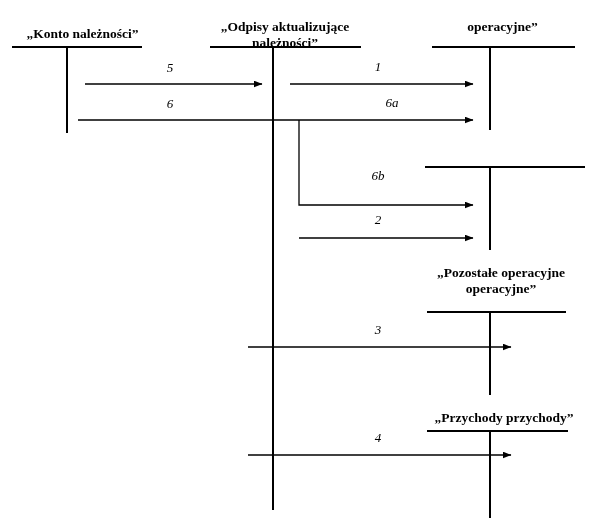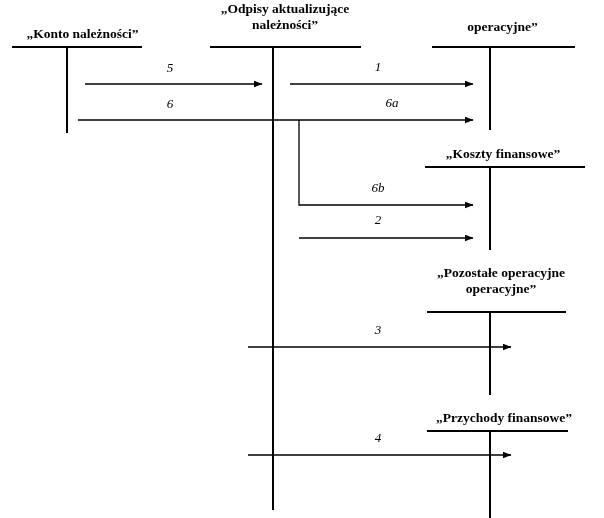--- a/index.html
+++ b/index.html
@@ -46,48 +46,45 @@
 </style>
 </head>
 <body>
 
 <div id="diagram">
 
   <div class="acct-title" style="left:0px; top:26px; width:165px;">
     <span>„Konto należności”</span>
   </div>
 
-  <div class="acct-title" style="left:205px; top:1px; width:160px;">
+  <div class="acct-title" style="left:205px; top:19px; width:160px;">
     <span>„Odpisy aktualizujące</span><br>
     <span>należności”</span>
   </div>
 
   <div class="acct-title" style="left:425px; top:3px; width:155px;">
     <br>
     <span>operacyjne”</span>
   </div>
 
-  <div class="acct-title" style="left:422px; top:146px; width:162px;">
-    <span>„Koszty finansowe”</span>
-  </div>
 
   <div class="acct-title" style="left:418px; top:265px; width:166px;">
     <span>„Pozostałe operacyjne</span><br>
     <span>operacyjne”</span>
   </div>
 
   <div class="acct-title" style="left:418px; top:410px; width:172px;">
-    <span>„Przychody finansowe”</span>
+    <span>„Przychody przychody”</span>
   </div>
 
   <div class="flow-label" style="left:150px; top:60px; width:40px;">5</div>
   <div class="flow-label" style="left:150px; top:96px; width:40px;">6</div>
   <div class="flow-label" style="left:358px; top:59px; width:40px;">1</div>
   <div class="flow-label" style="left:372px; top:95px; width:40px;">6a</div>
-  <div class="flow-label" style="left:358px; top:180px; width:40px;">6b</div>
+  <div class="flow-label" style="left:358px; top:168px; width:40px;">6b</div>
   <div class="flow-label" style="left:358px; top:212px; width:40px;">2</div>
   <div class="flow-label" style="left:358px; top:322px; width:40px;">3</div>
   <div class="flow-label" style="left:358px; top:430px; width:40px;">4</div>
 
   <svg class="layer" viewBox="0 0 604 518" xmlns="http://www.w3.org/2000/svg">
     <defs>
       <marker id="arrowhead" markerWidth="9" markerHeight="7" refX="8.5" refY="3.5" orient="auto" markerUnits="userSpaceOnUse">
         <polygon points="0 0, 9 3.5, 0 7" fill="#000000"></polygon>
       </marker>
     </defs>

